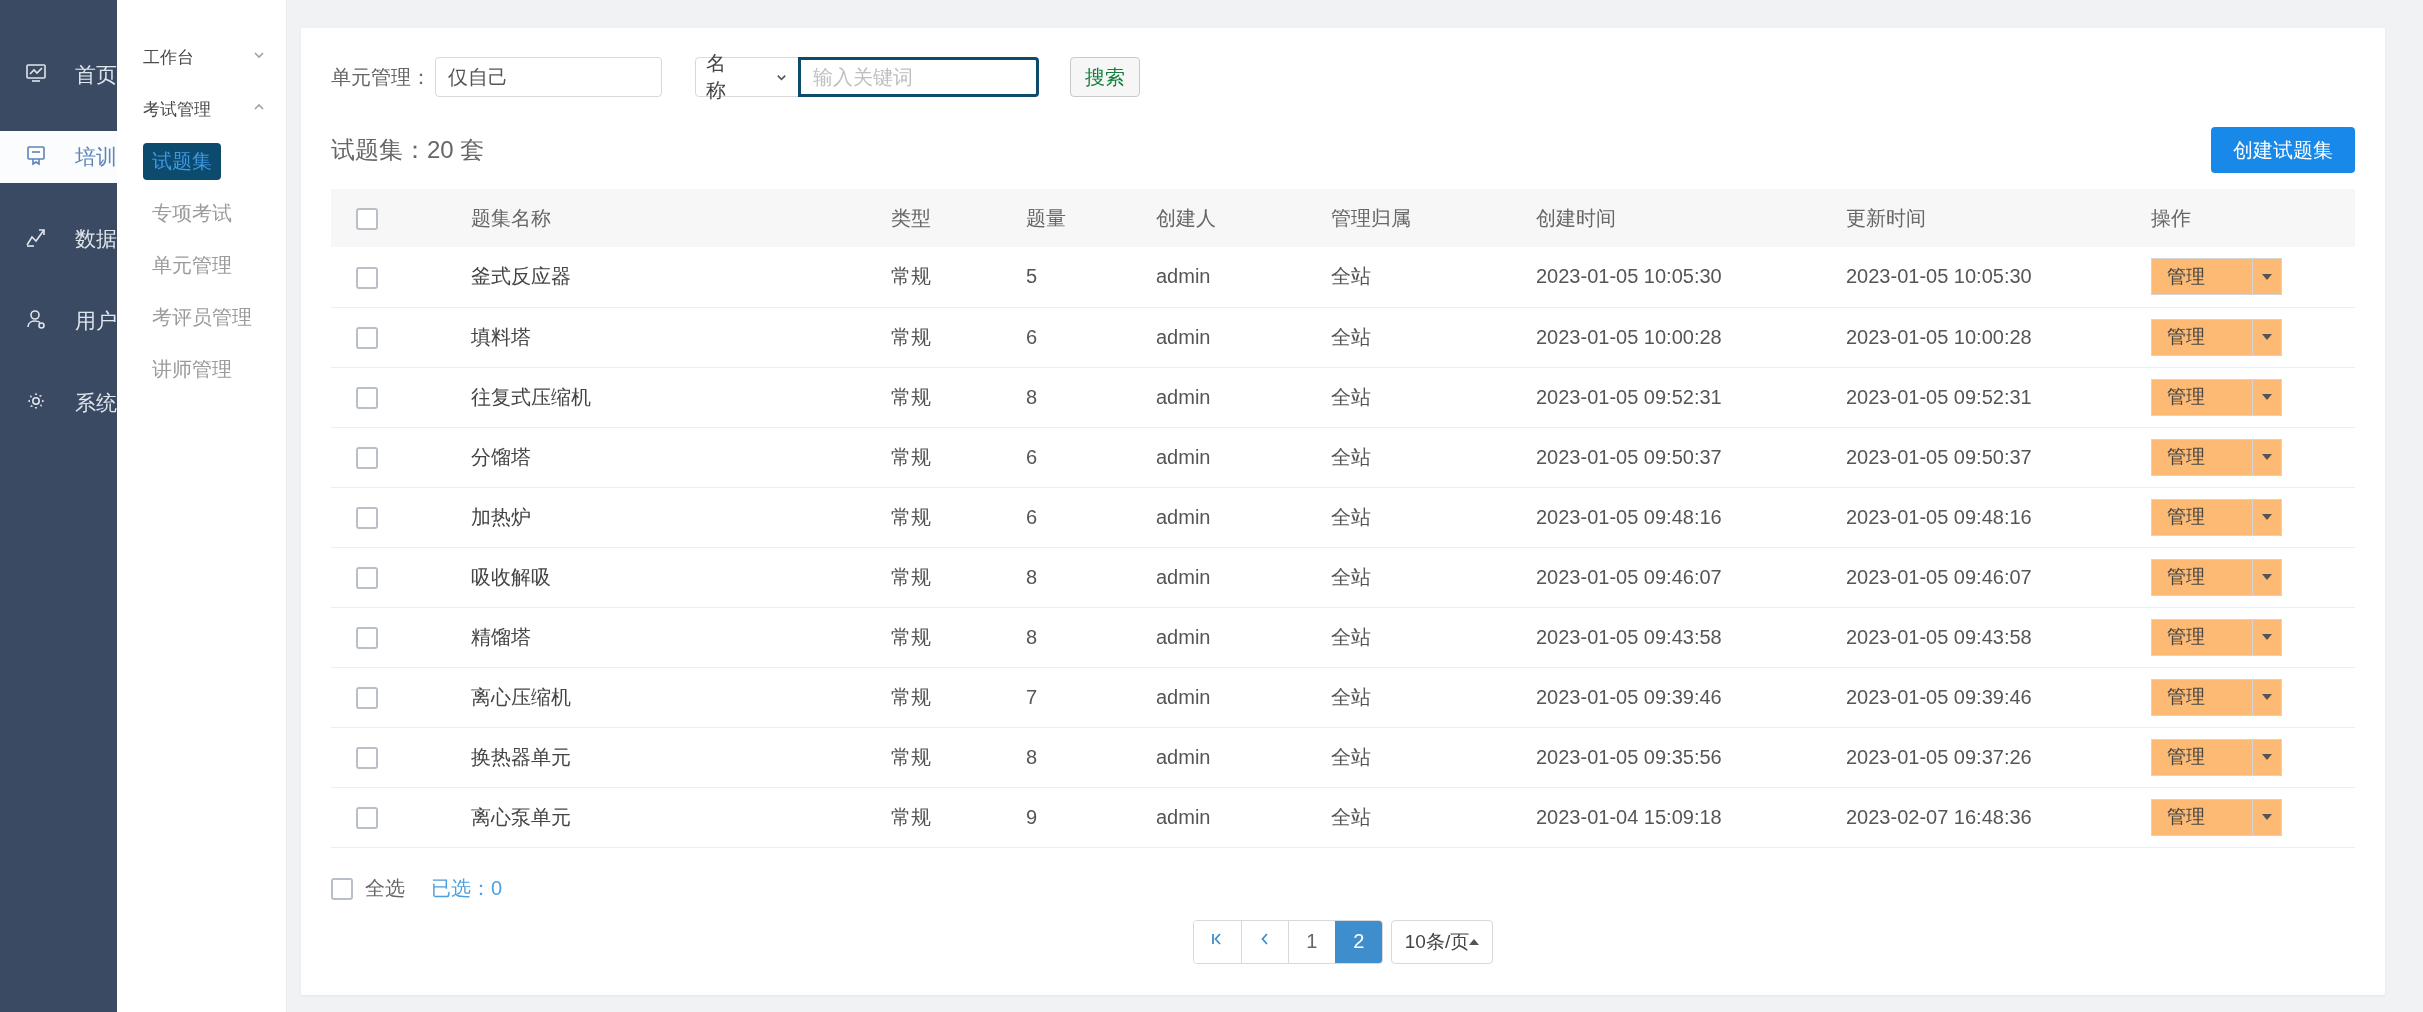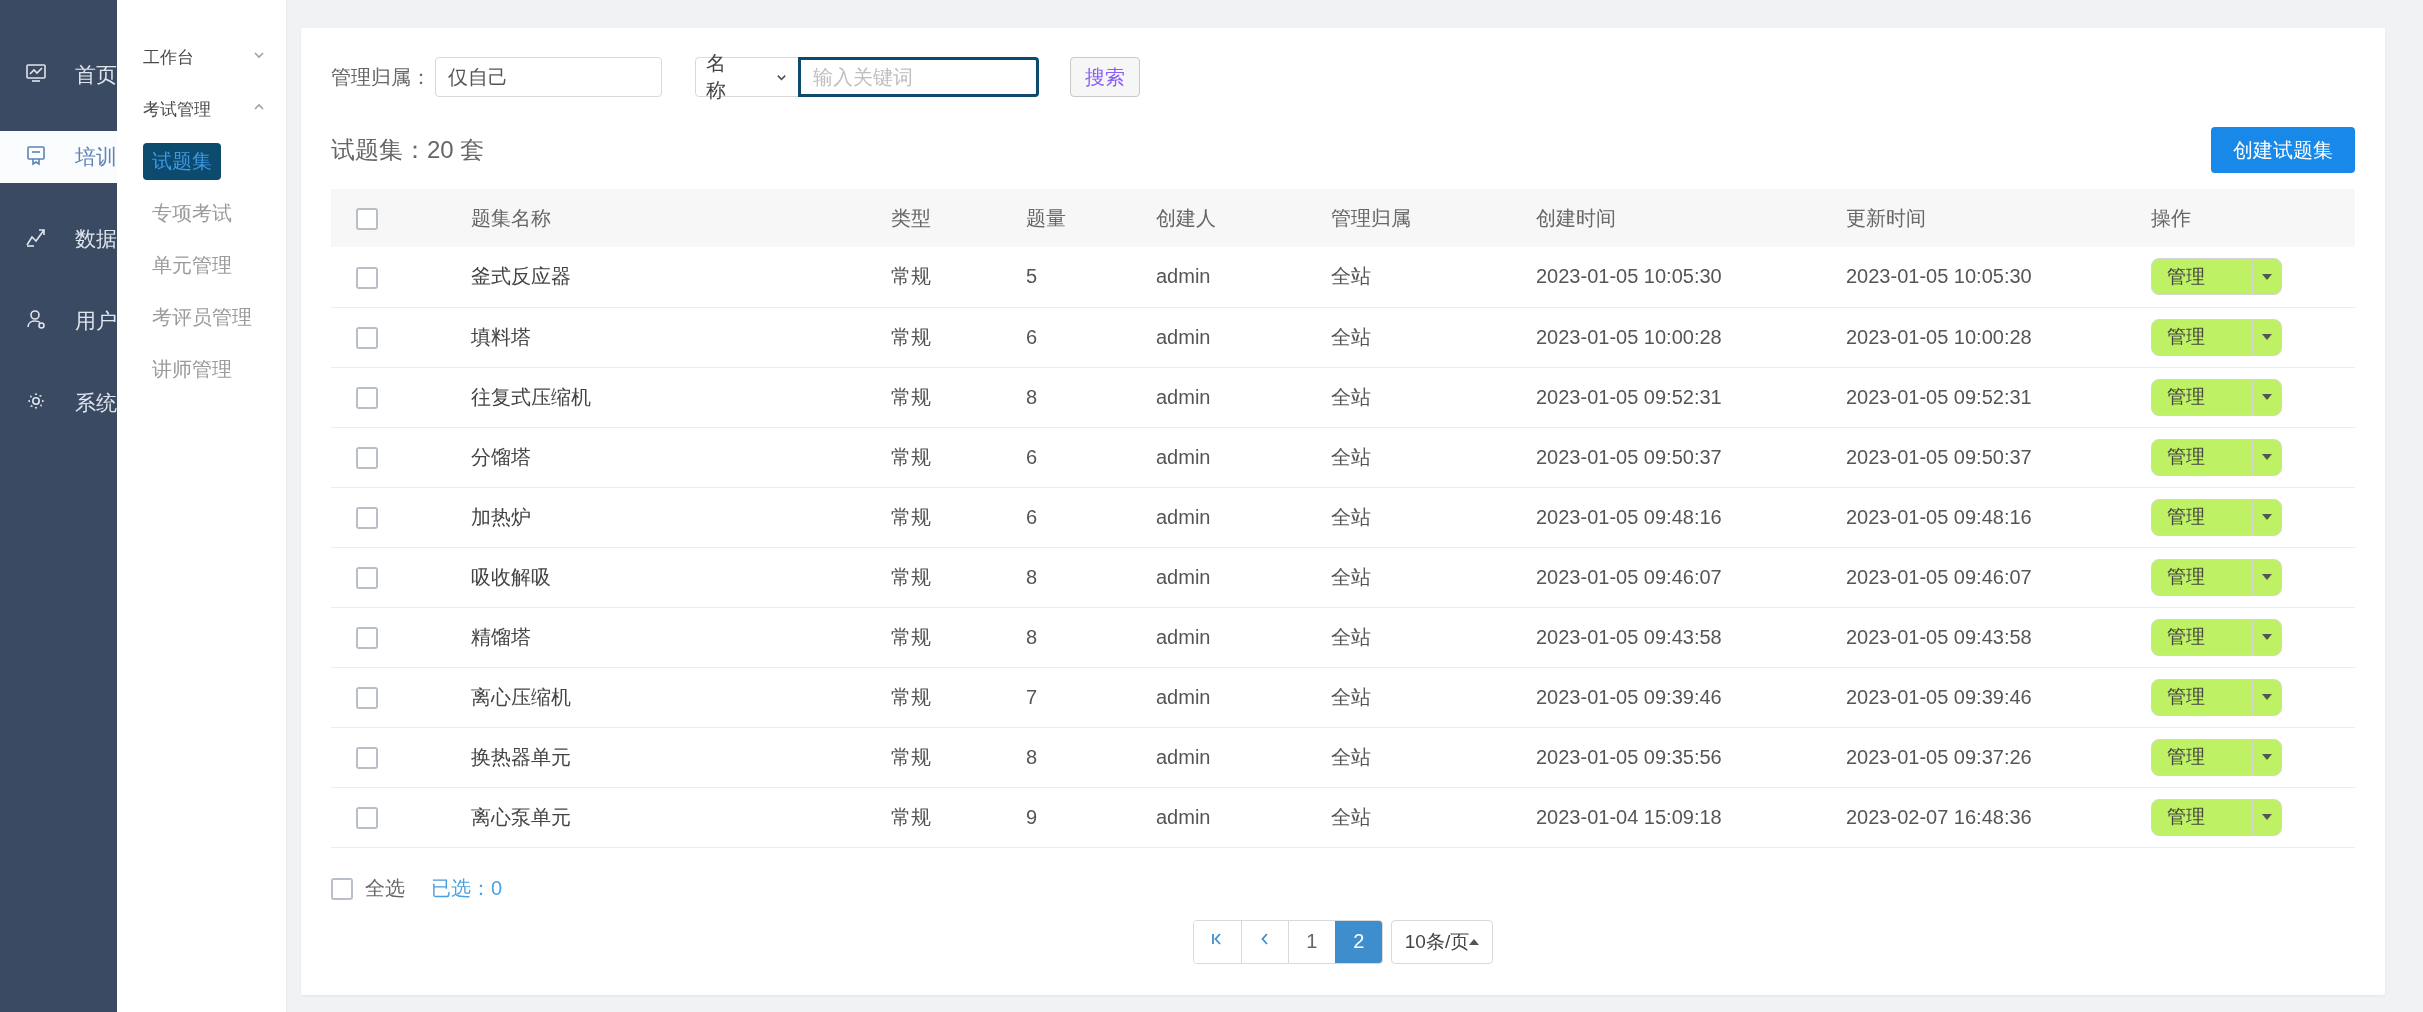--- a/index.html
+++ b/index.html
@@ -59,21 +59,21 @@
   }
   .keyword-input {
     width: 241px; height: 40px; border: 3px solid #0c4a6e; margin-left: -1px;
     border-radius: 0 4px 4px 0; font-size: 20px; color: #555; padding: 0 12px;
     outline: none; font-family: "Liberation Sans", sans-serif;
   }
   .keyword-input::placeholder { color: #bfbfbf; }
   .search-btn {
     margin-left: 31px; height: 40px; padding: 0 14px; min-width: 67px;
     background: #f6f6f6; border: 1px solid #c9c9c9; border-radius: 4px;
-    font-size: 20px; color: #8b5cf6; cursor: pointer;
+    font-size: 20px; color: #15803d; cursor: pointer;
     font-family: "Liberation Sans", sans-serif;
   }
   
   .count-row { display: flex; justify-content: space-between; align-items: center; height: 46px; margin-bottom: 16px; }
   .count-text { font-size: 24px; color: #666; }
   .create-btn {
     height: 46px; padding: 0 22px; background: #1889e8; border: none;
     color: #fff; font-size: 20px; border-radius: 4px; cursor: pointer;
     font-family: "Liberation Sans", sans-serif;
   }
@@ -85,22 +85,22 @@
   td { color: #555; }
   td.name-cell { color: #444; }
   .cb-cell { padding-left: 25px; }
   
   .checkbox {
     display: inline-block; width: 22px; height: 22px; background: #fff;
     border: 2px solid #b9bfc7; border-radius: 3px; cursor: pointer; vertical-align: middle;
   }
   
   .split-btn {
-    display: inline-flex; height: 37px; border: 1px solid #d5d5d5; border-radius: 8px;
-    overflow: hidden; background: #bef264; align-items: stretch; gap: 32px;
+    display: inline-flex; height: 37px; border: 1px solid #d5d5d5; border-radius: 0;
+    overflow: hidden; background: #fdba74; align-items: stretch; gap: 32px;
   }
   .sb-main { display: flex; align-items: center; padding: 0 15px; font-size: 19px; color: #444; cursor: pointer; }
   .sb-caret { width: 29px; display: flex; align-items: center; justify-content: center; border-left: 1px solid #d5d5d5; cursor: pointer; }
   .caret-down { width: 0; height: 0; border-left: 5px solid transparent; border-right: 5px solid transparent; border-top: 6px solid #555; }
   .caret-up { width: 0; height: 0; border-left: 5px solid transparent; border-right: 5px solid transparent; border-bottom: 6px solid #555; }
   
   .select-row { margin-top: 26px; display: flex; align-items: center; height: 30px; font-size: 20px; color: #666; }
   .select-row .checkbox { margin-right: 12px; }
   .selected-count { color: #4da0e0; margin-left: 26px; cursor: pointer; }
   .pagination-row { display: flex; justify-content: center; margin-top: 16px; }
@@ -203,21 +203,21 @@
   </div>
   <div class="menu-entry menu-sub">
     <span class="pill">讲师管理</span>
   </div>
 </aside>
 
 <main class="main">
   <div class="card">
 
     <div class="filter-row">
-      <span class="filter-label">管理归属：</span>
+      <span class="filter-label">单元管理：</span>
       <input class="scope-input" type="text" value="仅自己" style="">
       <div class="input-group">
         <div class="select-box">
           <span>名称</span>
           <span>
             <svg width="13" height="13" viewBox="0 0 14 14" fill="none" stroke="#555" stroke-width="1.7">
                 <polyline points="3,5 7,9 11,5"></polyline>
               </svg>
           </span>
         </div>

